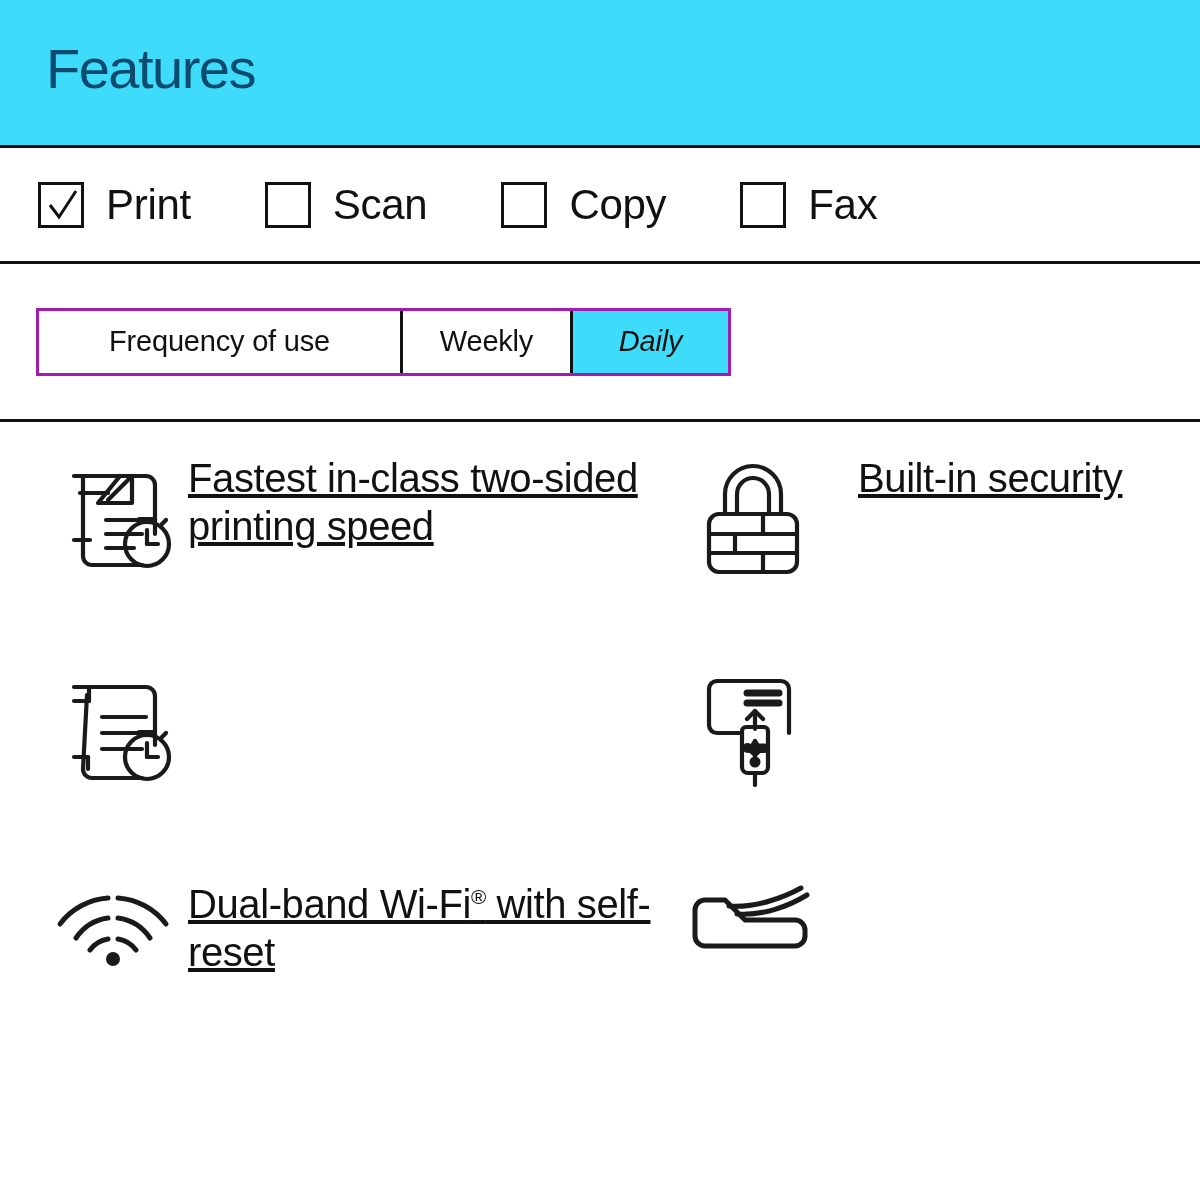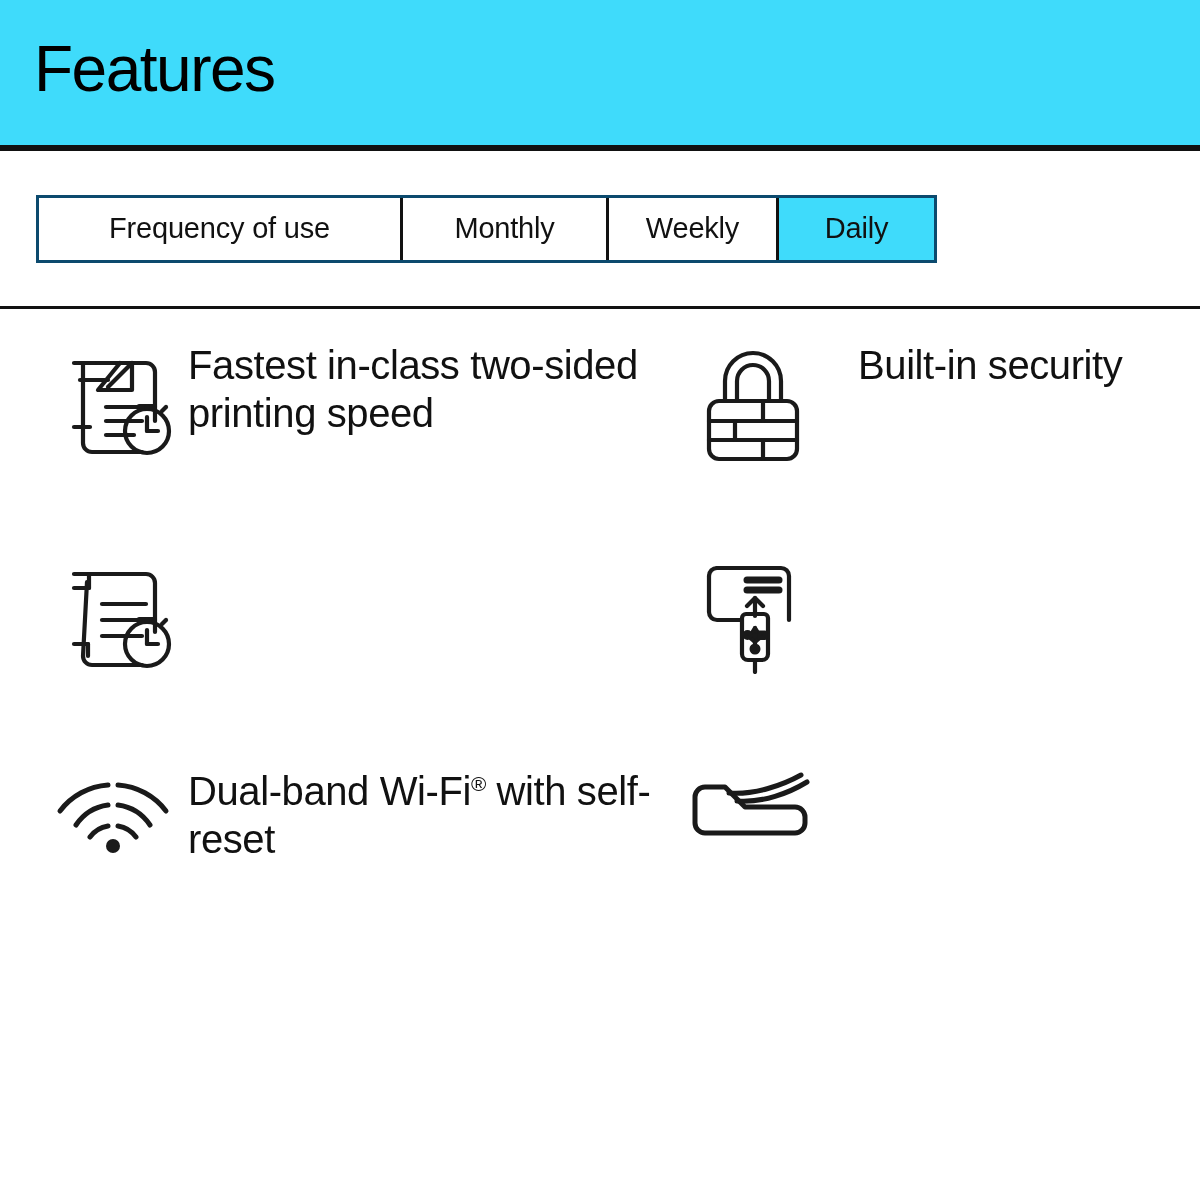--- a/index.html
+++ b/index.html
@@ -24,26 +24,26 @@
   
   .header-band {
     height: 145px;
     background: #3fdbfb;
     display: flex;
     align-items: center;
     padding-left: 34px;
     box-sizing: border-box;
   }
   .header-title {
-    font-size: 64px;
+    font-size: 56px;
     line-height: 84px;
     font-weight: 400;
     letter-spacing: -1.5px;
-    color: #000000;
-    margin: 0;
+    color: #0c4a6e;
+    margin: 12px;
     position: relative;
     top: -4px;
   }
 
   
   .rule {
     height: 3px;
     background: #111111;
     width: 100%;
   }
@@ -87,51 +87,52 @@
   
   .freq-zone {
     height: 155px;
     display: flex;
     align-items: center;
     padding-left: 36px;
     box-sizing: border-box;
   }
   .tabbar {
     display: flex;
-    border: 3px solid #0c4a6e;
+    border: 3px solid #a21caf;
     box-sizing: border-box;
     height: 68px;
   }
   .tab {
     display: flex;
     align-items: center;
     justify-content: center;
     font-size: 29px;
     letter-spacing: -0.2px;
     border-right: 3px solid #111111;
     box-sizing: border-box;
     background: #ffffff;
     padding: 0 10px;
     white-space: nowrap;
   }
   .tab:last-child { border-right: none; }
   .tab.w-label { width: 364px; }
   .tab.w-month { width: 206px; }
   .tab.w-week  { width: 170px; }
-  .tab.w-day   { width: 155px; }
+  .tab.w-day   { width: 155px; font-style: italic; }
   .tab.selected { background: #3fdbfb; }
 
   
   .features {
     padding: 26px 0 0 0;
     box-sizing: border-box;
   }
   .feature-row {
     display: flex;
     height: 213px;
+    text-decoration: underline;
   }
   .feature {
     display: flex;
     align-items: flex-start;
     box-sizing: border-box;
   }
   .feature.col-left  { width: 660px; padding-left: 38px; }
   .feature.col-right { width: 540px; padding-left: 0px; gap: 13px; }
   .feature-icon {
     width: 150px;
@@ -162,27 +163,53 @@
 <body>
 
 <div class="page">
 
   <div class="header-band">
     <h1 class="header-title">Features</h1>
   </div>
 
   <div class="rule"></div>
 
+  <div class="checkbox-row">
+
+    <div class="check-item">
+      <span class="check-box">
+        <svg class="tick" viewBox="0 0 30 34">
+          <polyline points="2,16 11,28 28,2" fill="none" stroke="#111111" stroke-width="3"></polyline>
+        </svg>
+      </span>
+      <span class="check-label">Print</span>
+    </div>
+
+    <div class="check-item">
+      <span class="check-box"></span>
+      <span class="check-label">Scan</span>
+    </div>
+
+    <div class="check-item">
+      <span class="check-box"></span>
+      <span class="check-label">Copy</span>
+    </div>
+
+    <div class="check-item">
+      <span class="check-box"></span>
+      <span class="check-label">Fax</span>
+    </div>
+
+  </div>
 
   <div class="rule"></div>
 
   <div class="freq-zone">
     <div class="tabbar">
       <div class="tab w-label">Frequency of use</div>
-      <div class="tab w-month">Monthly</div>
       <div class="tab w-week">Weekly</div>
       <div class="tab w-day selected">Daily</div>
     </div>
   </div>
 
   <div class="rule"></div>
 
   <div class="features">
 
     <div class="feature-row">

